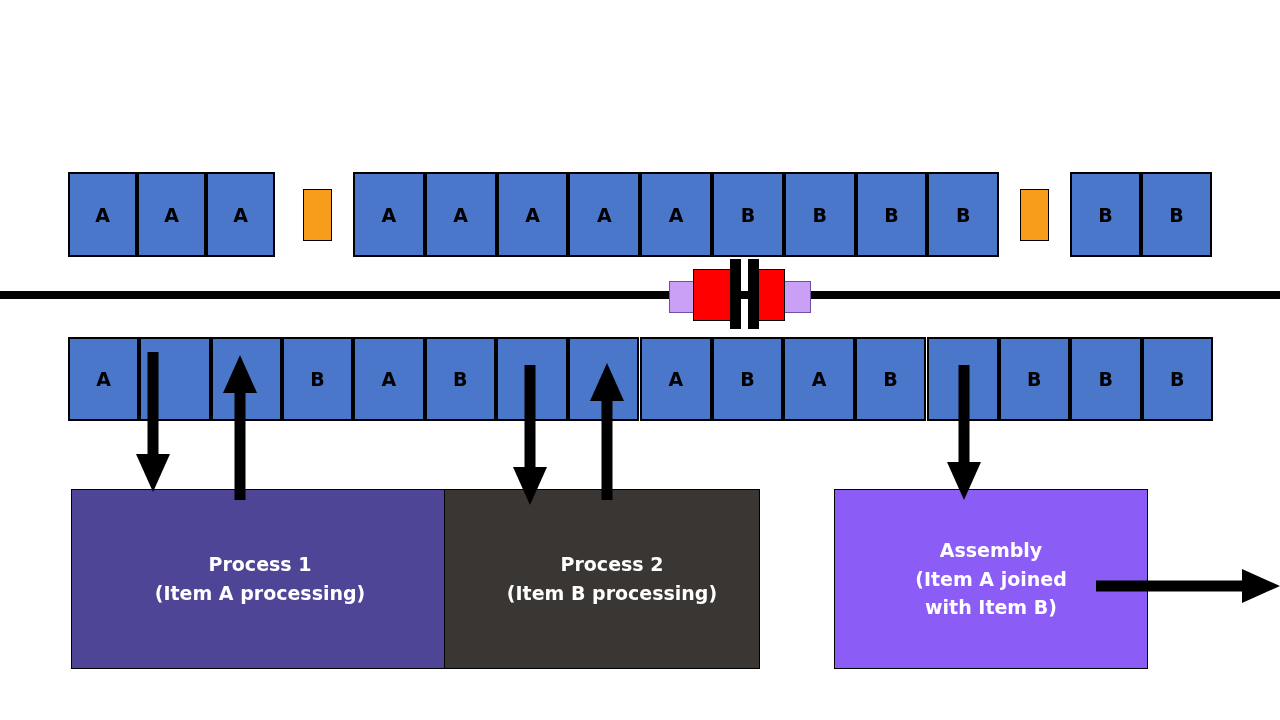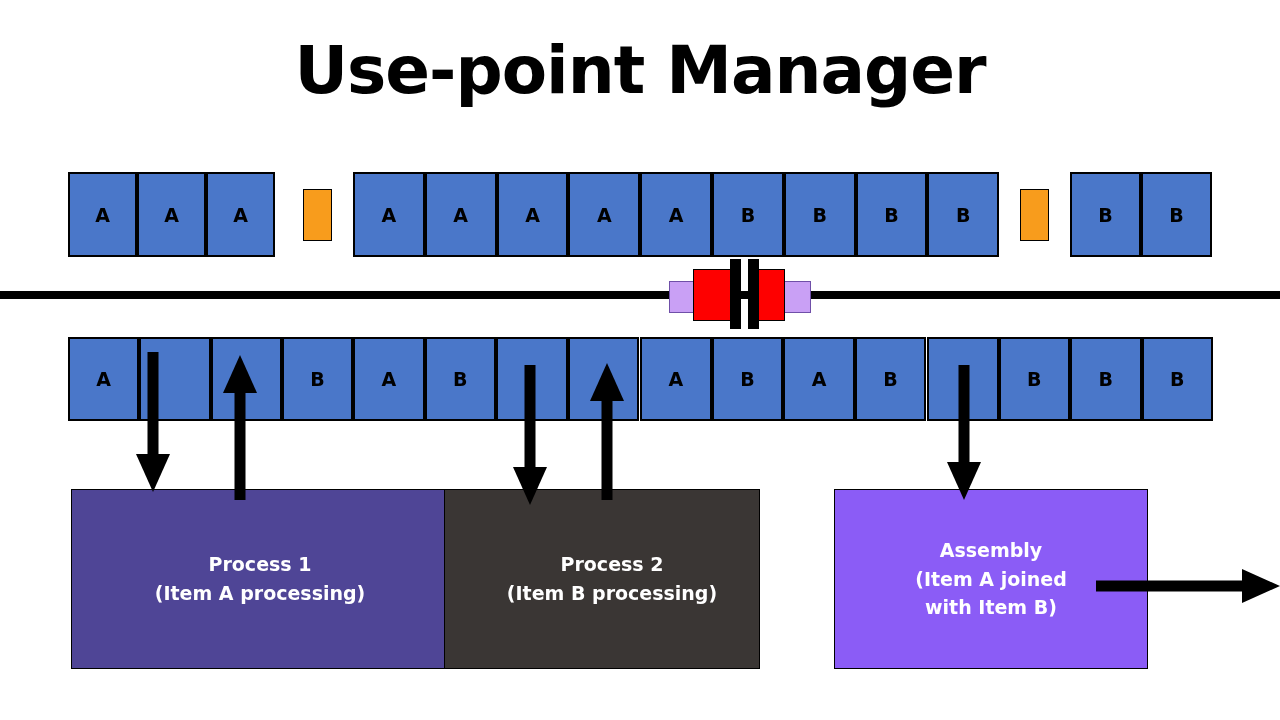--- a/index.html
+++ b/index.html
@@ -107,21 +107,20 @@
   .arrow {
     position: absolute;
   }
   .arrow svg { display: block; }
 </style>
 </head>
 <body>
 
 <div id="stage">
 
-  <div id="title">Use-point Manager</div>
 
   <div id="track"></div>
 
   <div id="upper-queue" class="queue">
       <div class="cell" style="left: 68px; top: 172px; width: 69px; height: 85px;">A</div>
       <div class="cell" style="left: 137px; top: 172px; width: 69px; height: 85px;">A</div>
       <div class="cell" style="left: 206px; top: 172px; width: 69px; height: 85px;">A</div>
       <div class="cell" style="left: 353px; top: 172px; width: 71.8px; height: 85px;">A</div>
       <div class="cell" style="left: 424.8px; top: 172px; width: 71.8px; height: 85px;">A</div>
       <div class="cell" style="left: 496.6px; top: 172px; width: 71.8px; height: 85px;">A</div>

